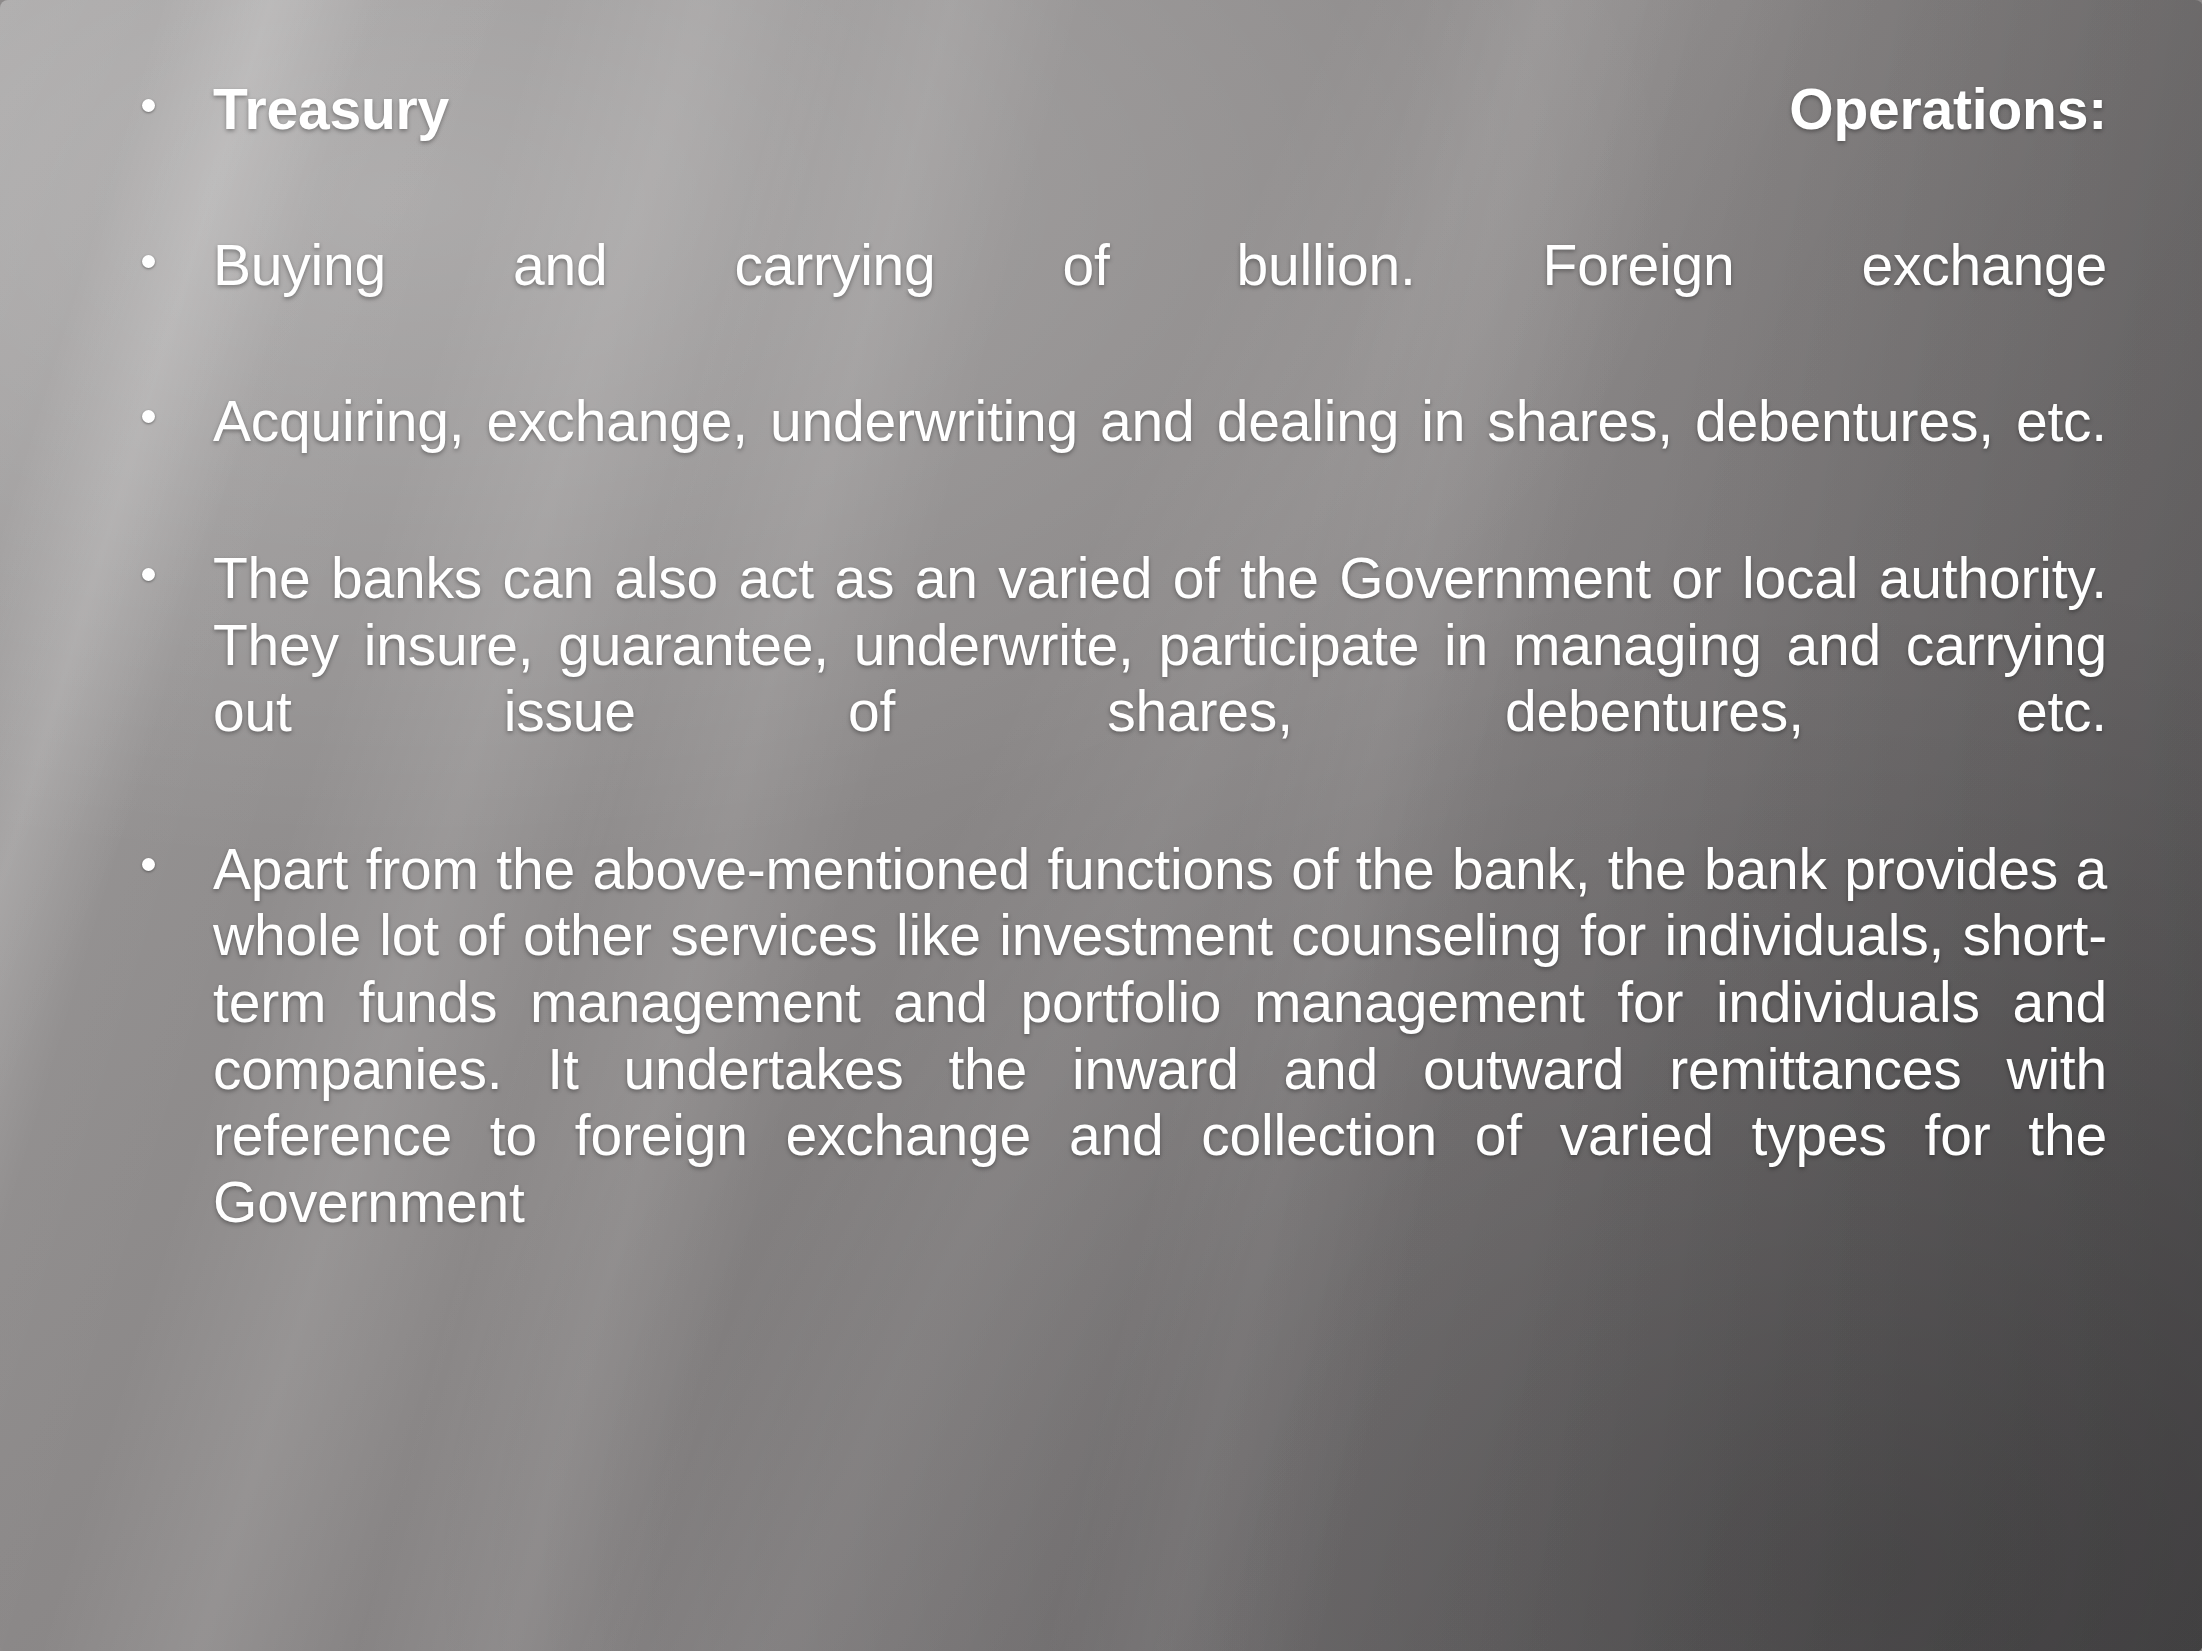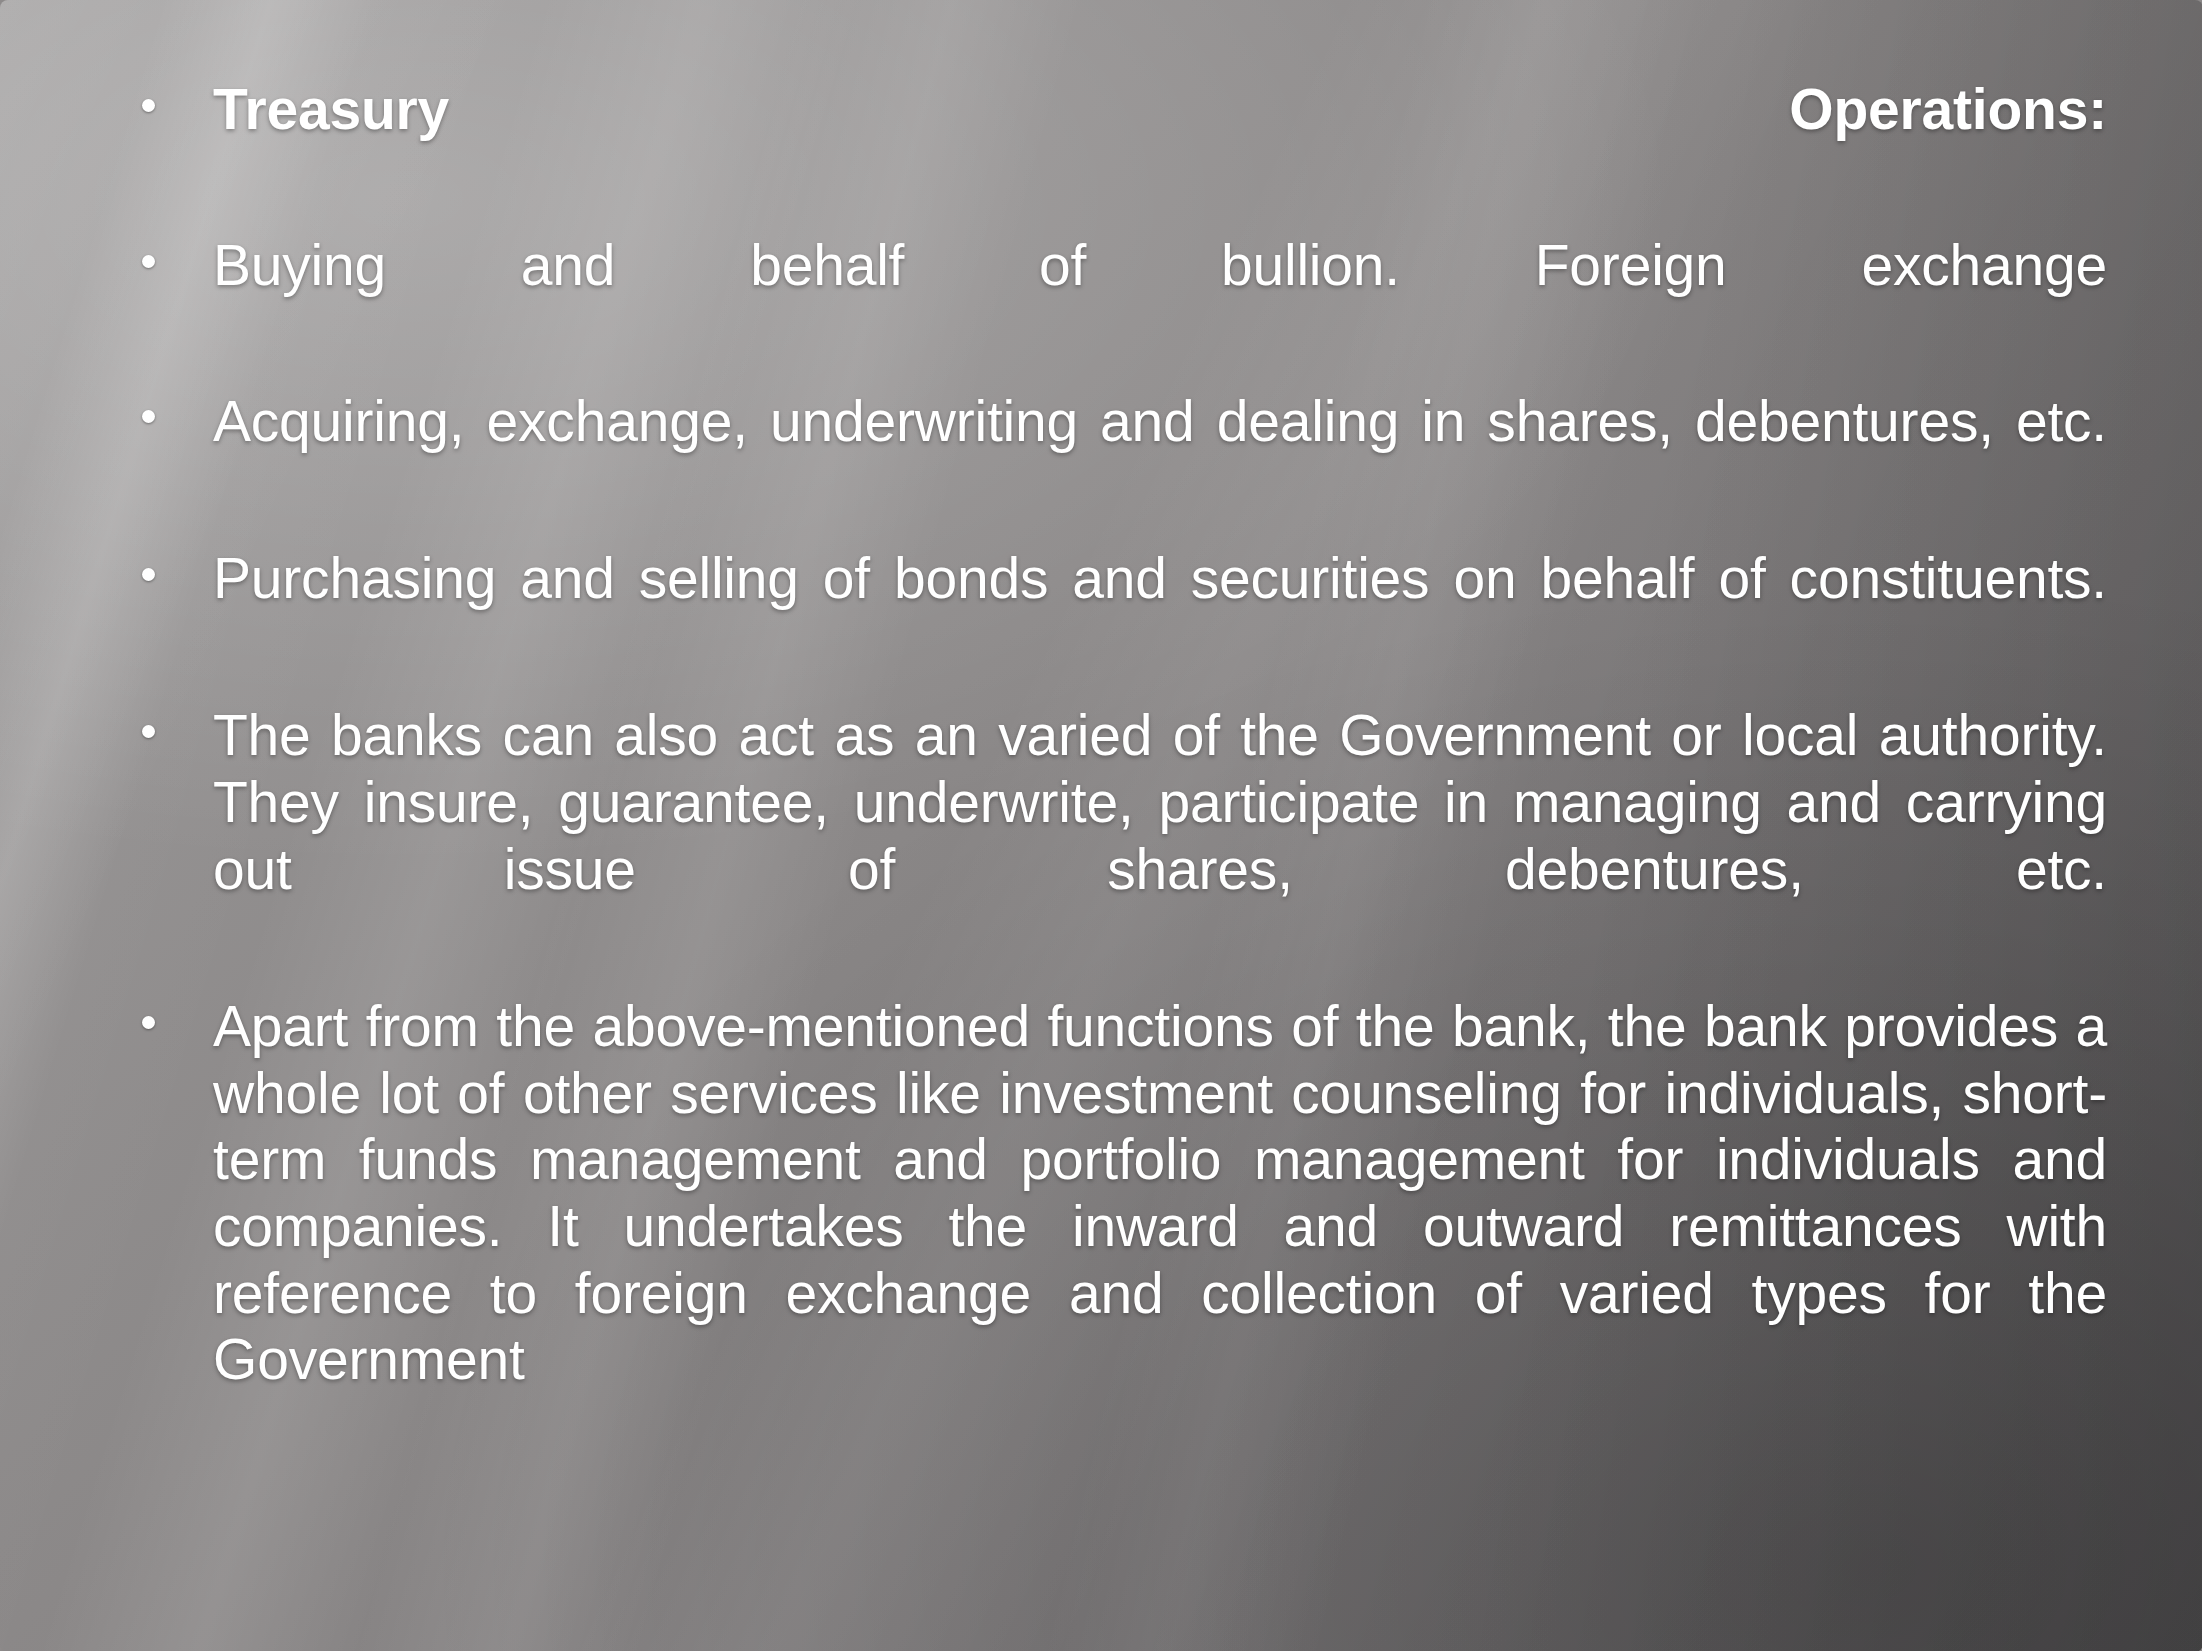--- a/index.html
+++ b/index.html
@@ -141,32 +141,28 @@
   <div class="content">
     <ul class="bullets">
 
       <li class="bullet bold b1">
         <span class="dot"></span>
         <span class="text">Treasury Operations:</span>
       </li>
 
       <li class="bullet b2">
         <span class="dot"></span>
-        <span class="text">Buying and behalf of bullion. Foreign exchange</span>
+        <span class="text">Buying and carrying of bullion. Foreign exchange</span>
       </li>
 
       <li class="bullet b3">
         <span class="dot"></span>
         <span class="text">Acquiring, exchange, underwriting and dealing in shares, debentures, etc.</span>
       </li>
 
-      <li class="bullet b4">
-        <span class="dot"></span>
-        <span class="text">Purchasing and selling of bonds and securities on  behalf of constituents.</span>
-      </li>
 
       <li class="bullet b5">
         <span class="dot"></span>
         <span class="text">The banks can also act as an varied of the Government  or local authority. They insure, guarantee, underwrite, participate in managing and carrying out issue of  shares, debentures, etc.</span>
       </li>
 
       <li class="bullet b6">
         <span class="dot"></span>
         <span class="text">Apart from the above-mentioned  functions of the bank, the bank provides a whole lot of  other services like investment counseling for  individuals, short-term funds management and portfolio  management for individuals and companies. It  undertakes the inward and outward remittances with  reference to foreign exchange and collection of varied  types for the Government</span>
       </li>

